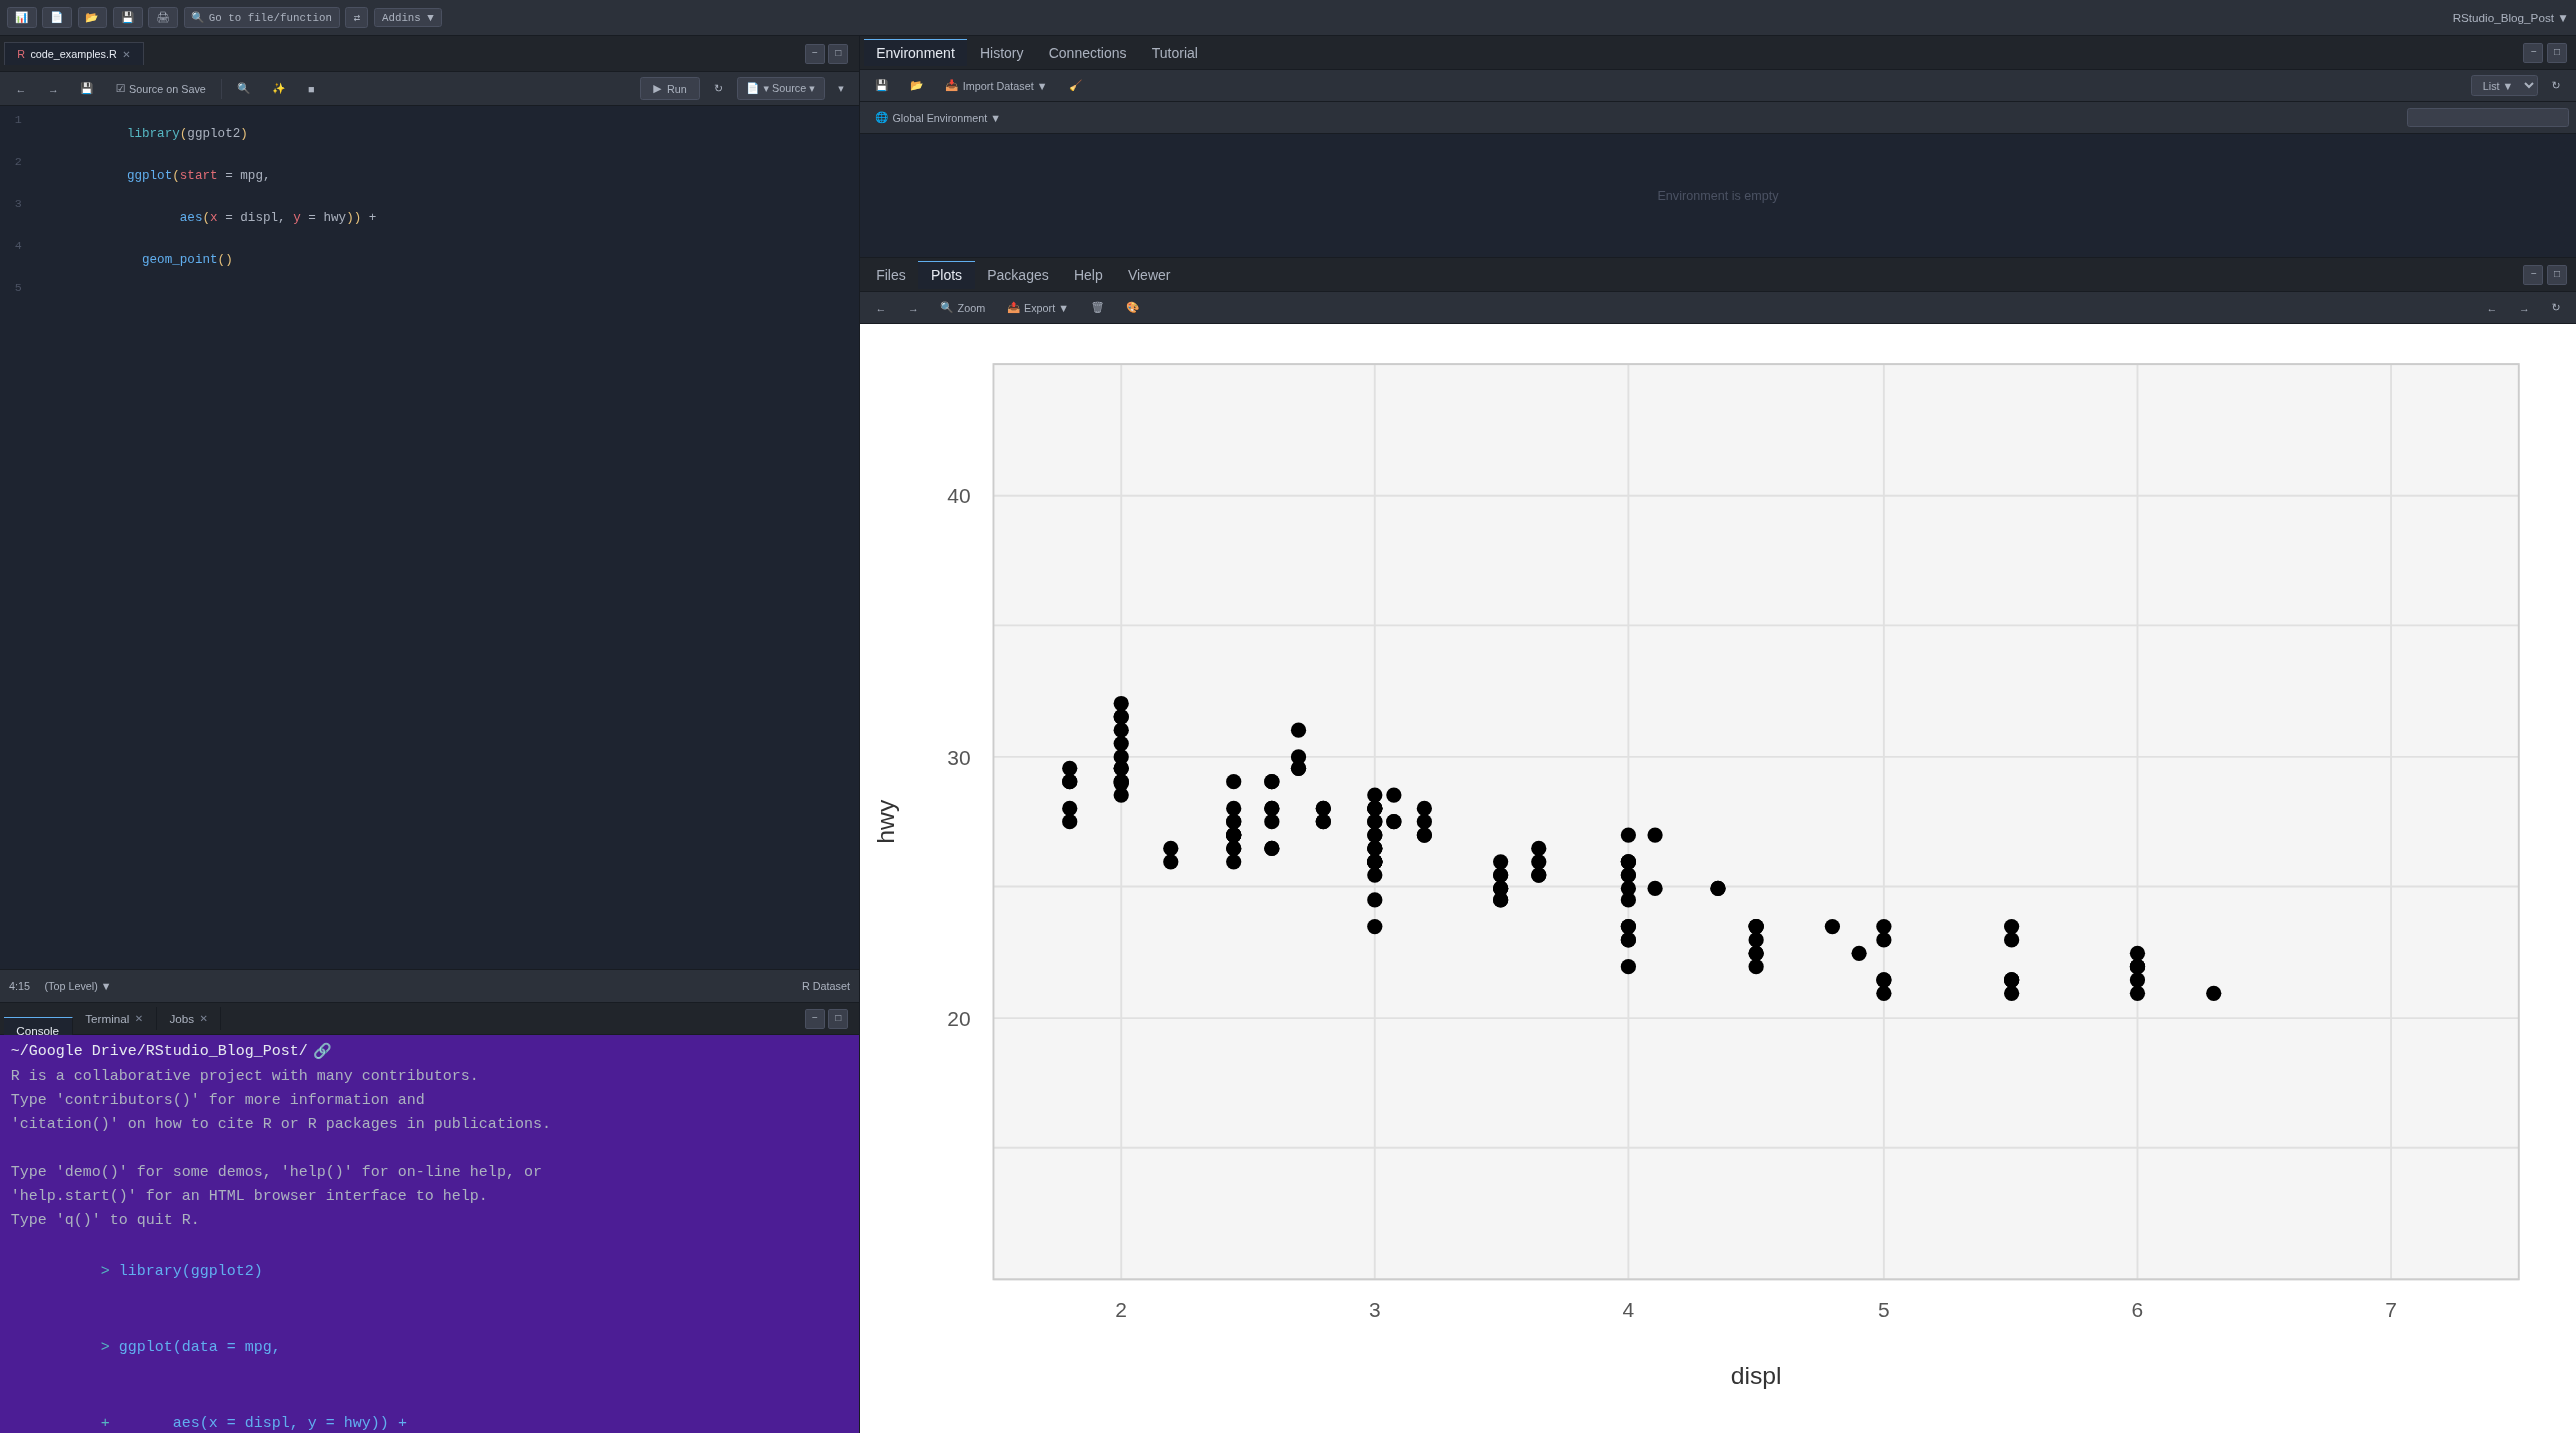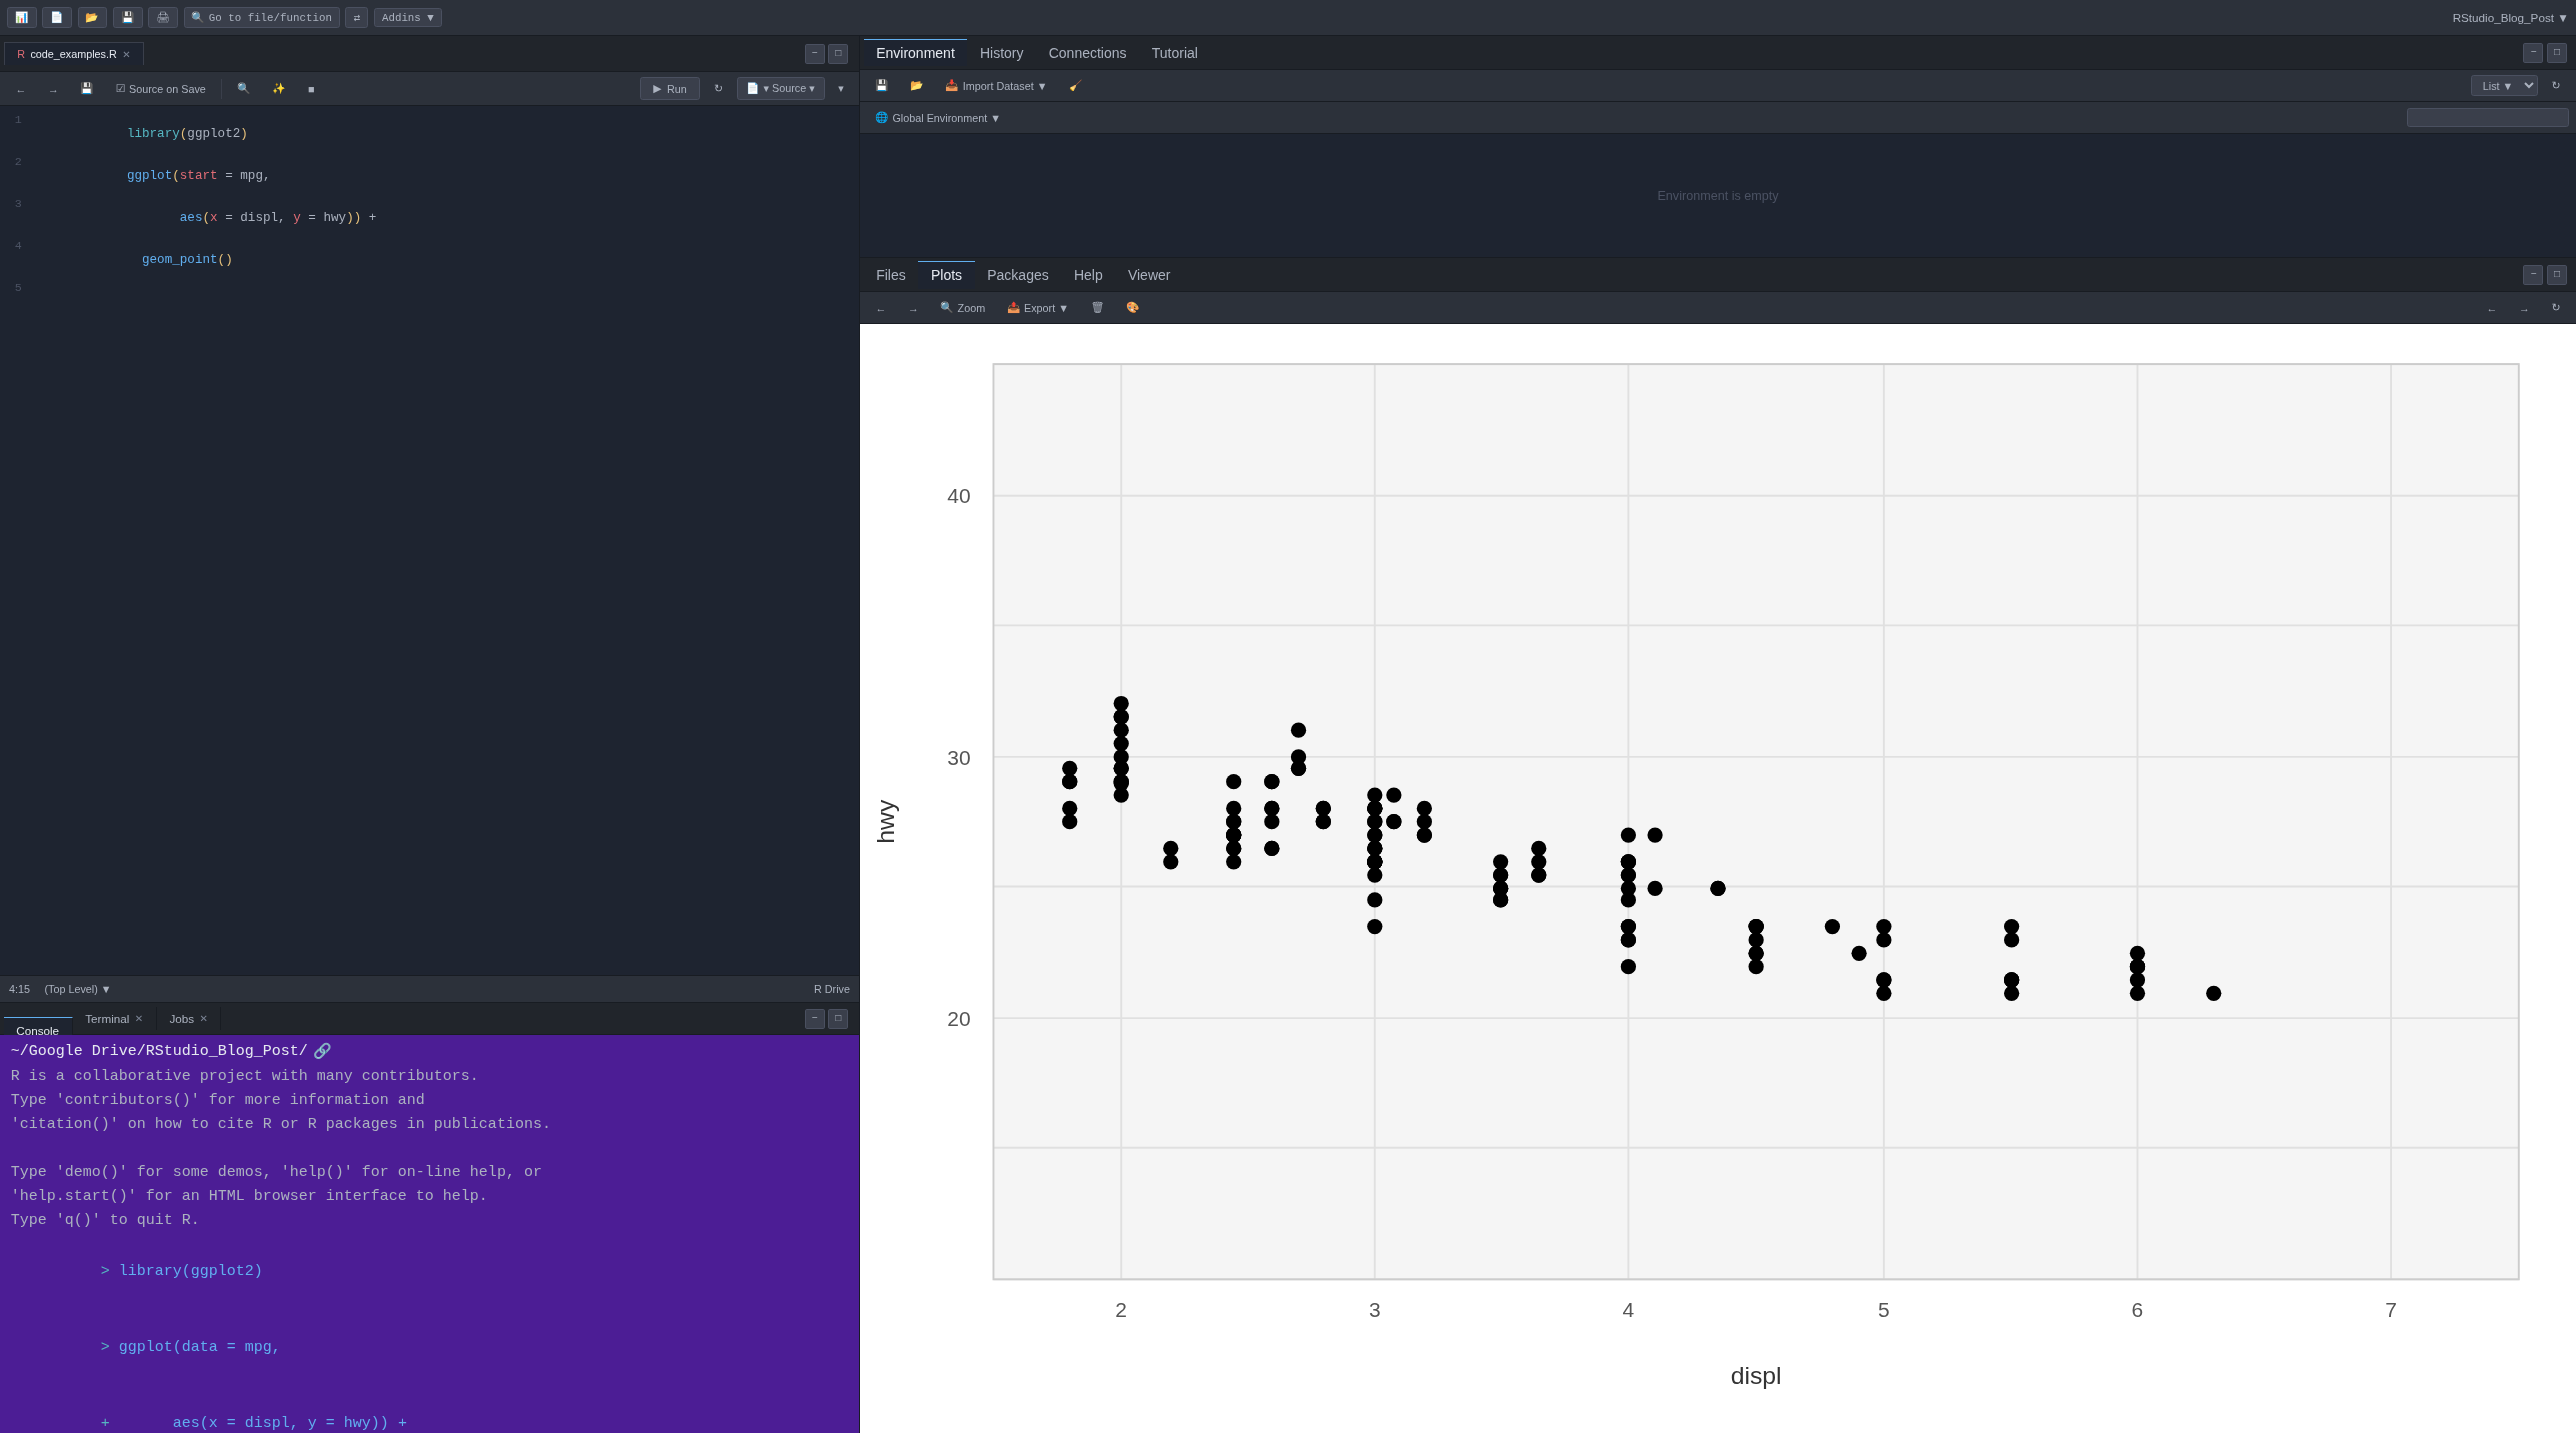--- a/index.html
+++ b/index.html
@@ -219,21 +219,21 @@
 
     .kw-library { color: #56b6c2; }
     .kw-fn { color: #61afef; }
     .kw-arg { color: #e06c75; }
     .kw-paren { color: #e5c07b; }
     .kw-pkg { color: #abb2bf; }
 
     
     .status-bar {
       background: #2c313a;
-      height: 27px;
+      height: 33px;
       display: flex;
       align-items: center;
       padding: 0 9px;
       border-top: 0.9px solid #181c22;
       font-family: Arial, sans-serif;
       font-size: 10.8px;
       color: #abb2bf;
       gap: 14.4px;
     }
     .status-right {
@@ -565,21 +565,21 @@
         </div>
         <div class="code-line">
           <span class="line-number">5</span>
           <span class="line-content"></span>
         </div>
       </div>
 
       <div class="status-bar">
         <span>4:15</span>
         <span>(Top Level) ▼</span>
-        <span class="status-right">R Drive</span>
+        <span class="status-right">R Dataset</span>
       </div>
     </div>
 
     <div class="console-section">
 
       <div class="console-tab-bar">
         <div class="console-tab active">
           <span>Console</span>
         </div>
         <div class="console-tab">

